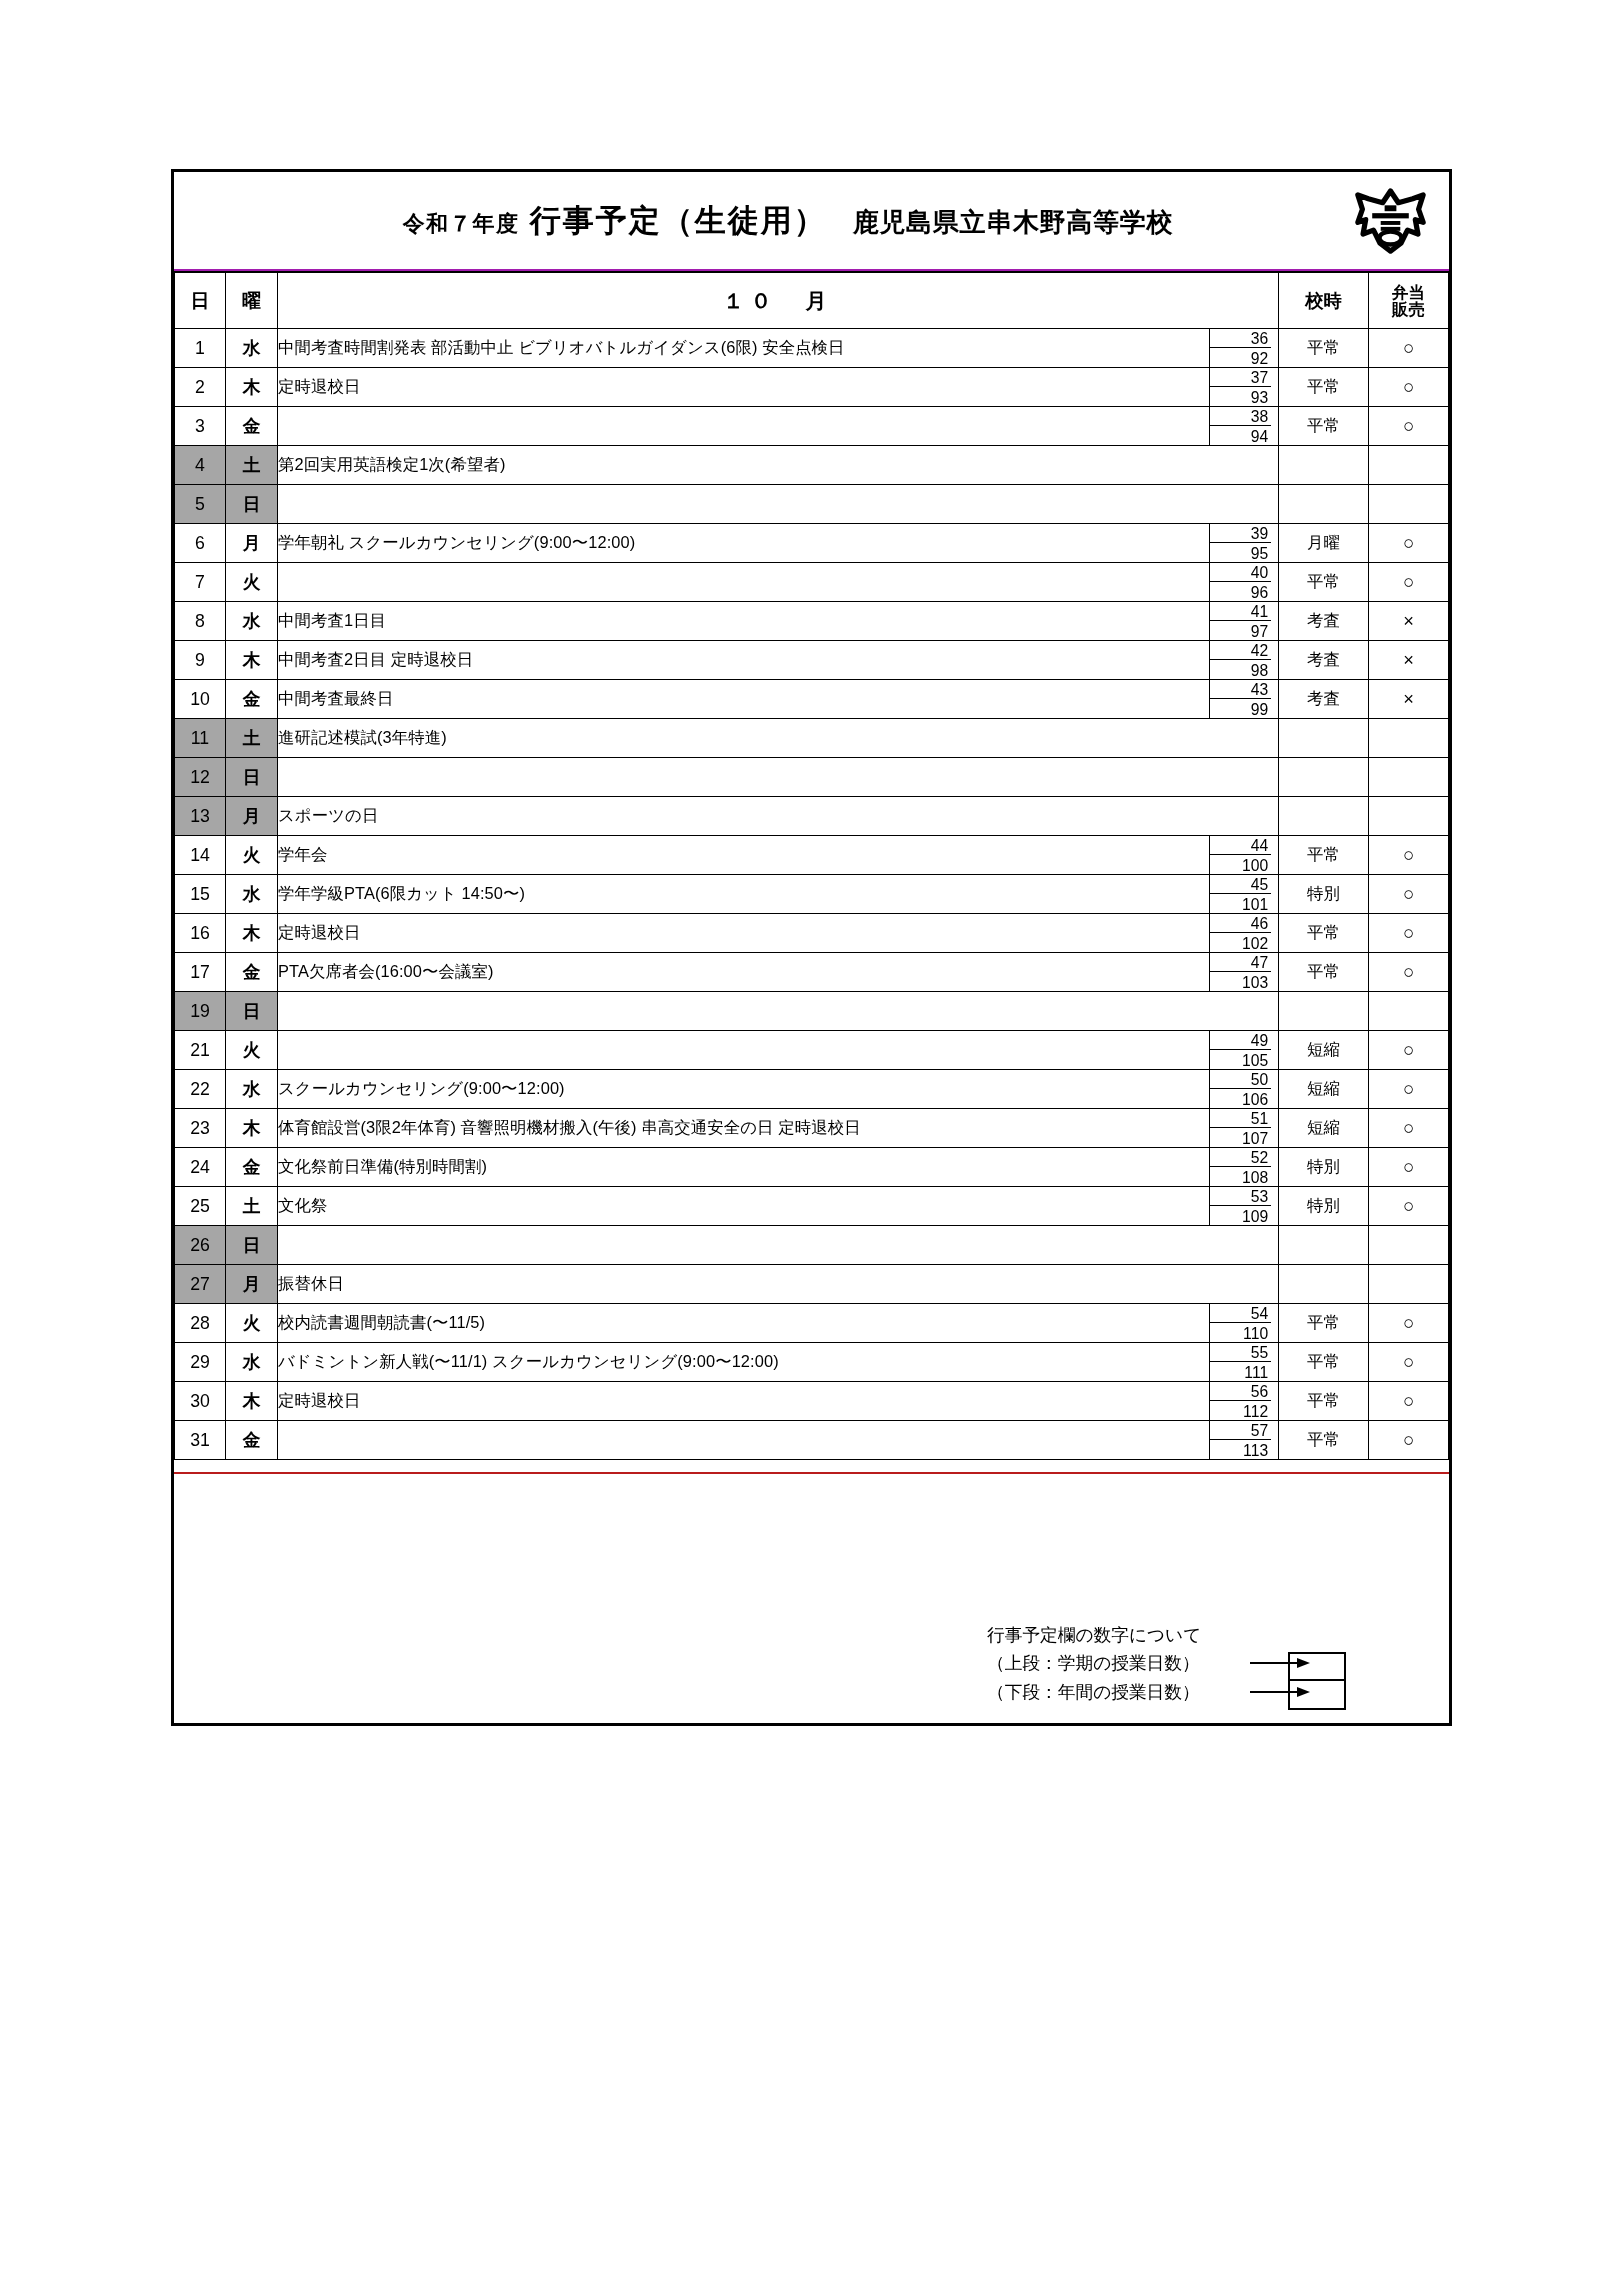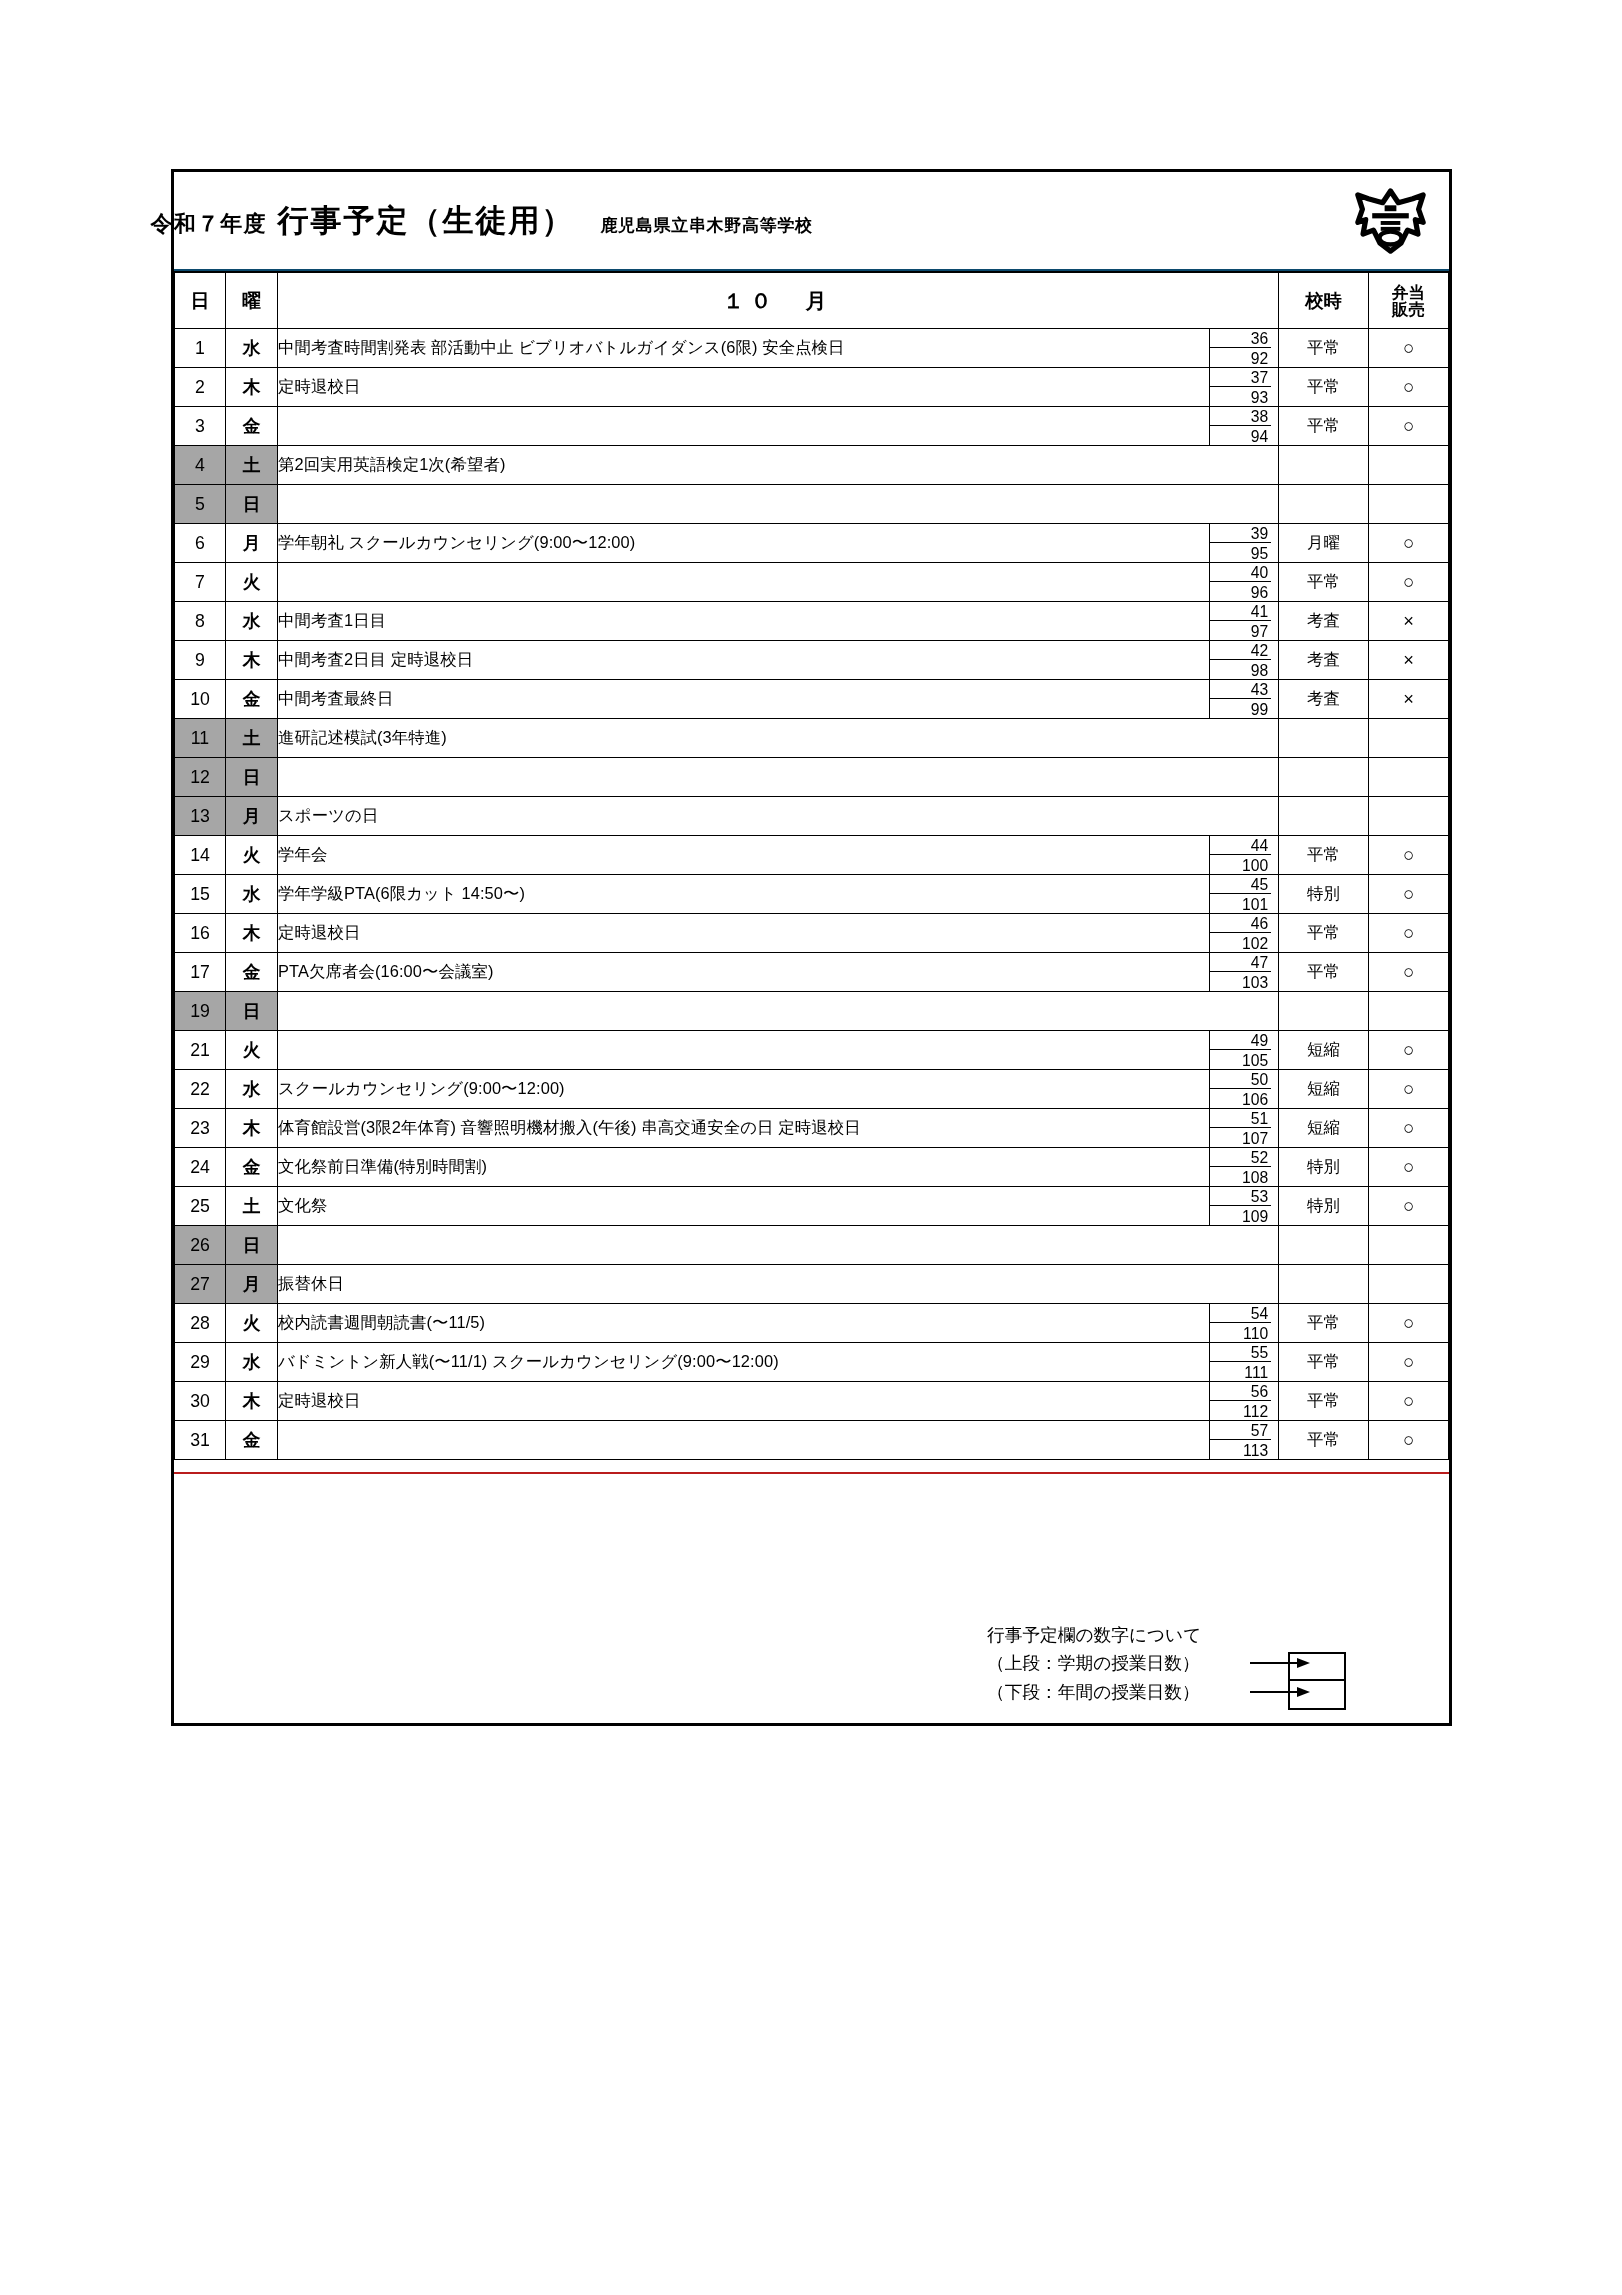--- a/index.html
+++ b/index.html
@@ -23,45 +23,45 @@
     top: 169px;
     width: 1281px;
     box-sizing: border-box;
     border: 3.3px solid #000;
   }
 
   
   .title-band {
     position: relative;
     height: 97px;
-    border-bottom: 2px solid #0c4a6e;
+    border-bottom: 2px solid #a21caf;
     display: flex;
     align-items: center;
-    justify-content: flex-start;
+    justify-content: center;
   }
   .title-inner {
     display: flex;
     align-items: baseline;
     justify-content: center;
     white-space: nowrap;
     transform: translateX(-23.6px);
   }
   .title-era {
     font-size: 22px;
     letter-spacing: 1.3px;
     font-weight: 600;
   }
   .title-main {
     font-size: 31px;
     font-weight: 700;
     letter-spacing: 2px;
     margin-left: 10.5px;
   }
   .title-school {
-    font-size: 17px;
+    font-size: 26px;
     font-weight: 600;
     letter-spacing: 0.7px;
     margin-left: 26px;
   }
   .crest {
     position: absolute;
     right: 18.3px;
     top: 50%;
     transform: translateY(-50%);
     width: 81px;

